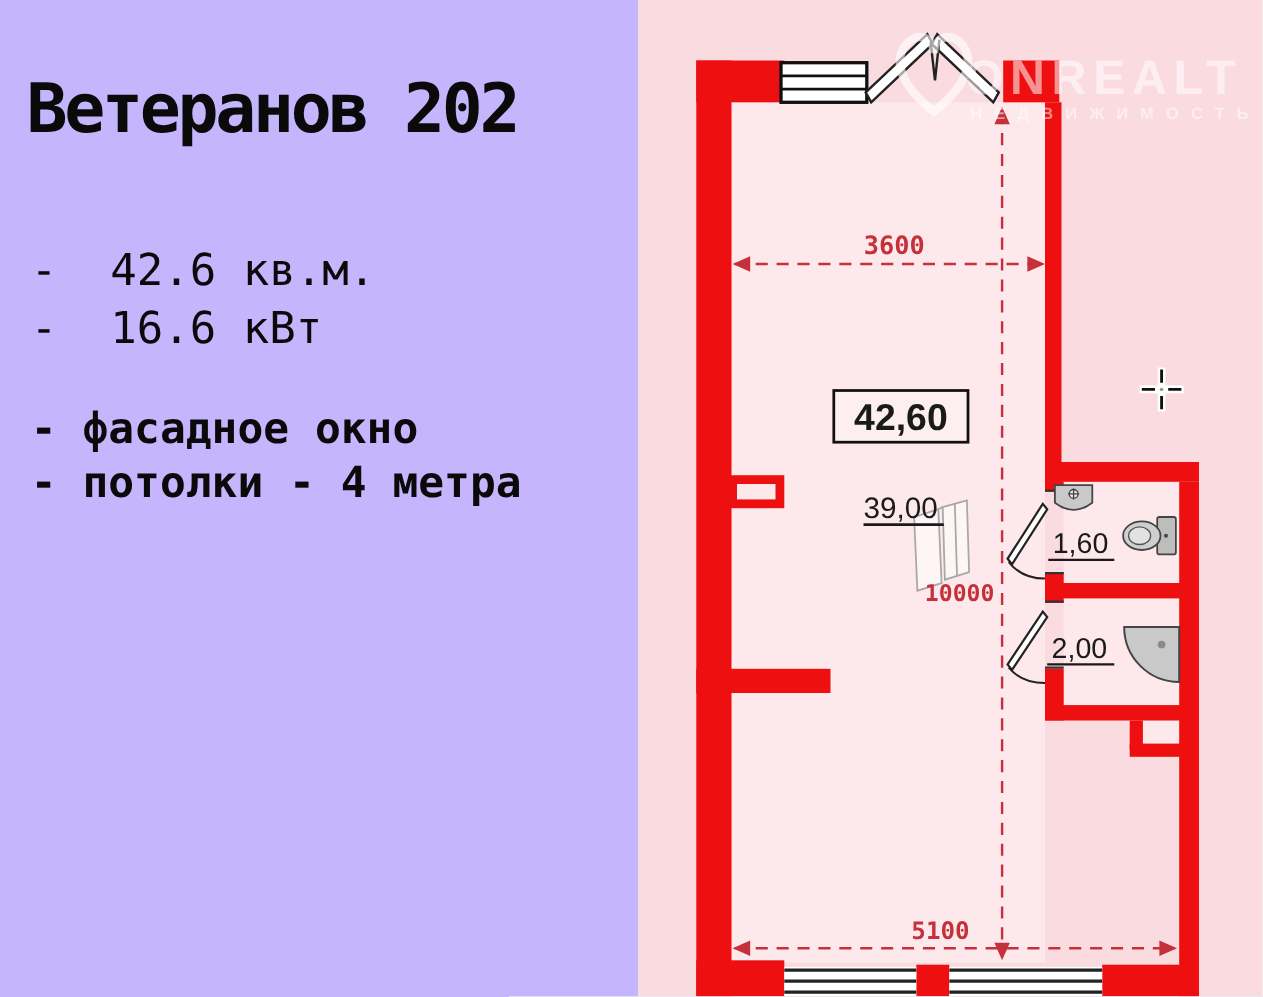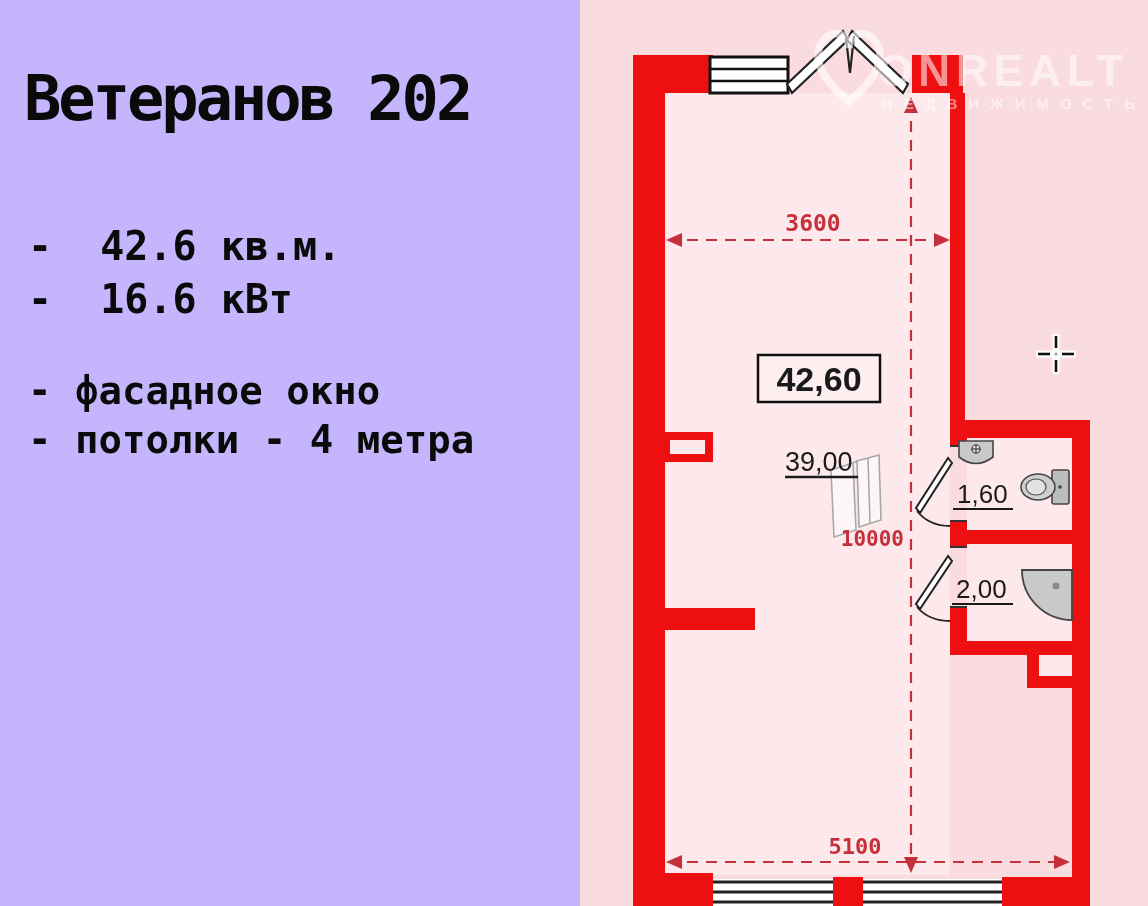--- a/index.html
+++ b/index.html
@@ -7,21 +7,21 @@
     position:relative;width:1148px;height:906px;overflow:hidden;
     background:#ffffff;font-family:"DejaVu Sans Mono",monospace;
   }
   
   .info-panel{position:absolute;left:0;top:0;width:580px;height:906px;background:#c4b5fd;}
   .title{
     position:absolute;left:24px;top:62px;
     font-size:62px;font-weight:700;letter-spacing:-3px;color:#0a0a0a;white-space:pre;
   }
   .specs{position:absolute;left:28px;top:220px;}
-  .spec-line{font-size:40px;font-weight:700;color:#0a0a0a;line-height:53px;white-space:pre;}
+  .spec-line{font-size:40px;font-weight:400;color:#0a0a0a;line-height:53px;white-space:pre;}
   .features{position:absolute;left:28px;top:366px;}
   .feature-line{font-size:39px;font-weight:700;color:#0a0a0a;line-height:49px;white-space:pre;}
   
   .plan-panel{
     position:absolute;left:580px;top:0;width:568px;height:906px;
     background:#fadce0;
   }
   .plan-svg{position:absolute;left:0;top:0;}
   
   .watermark{position:absolute;left:212px;top:8px;width:356px;height:110px;pointer-events:none;}

